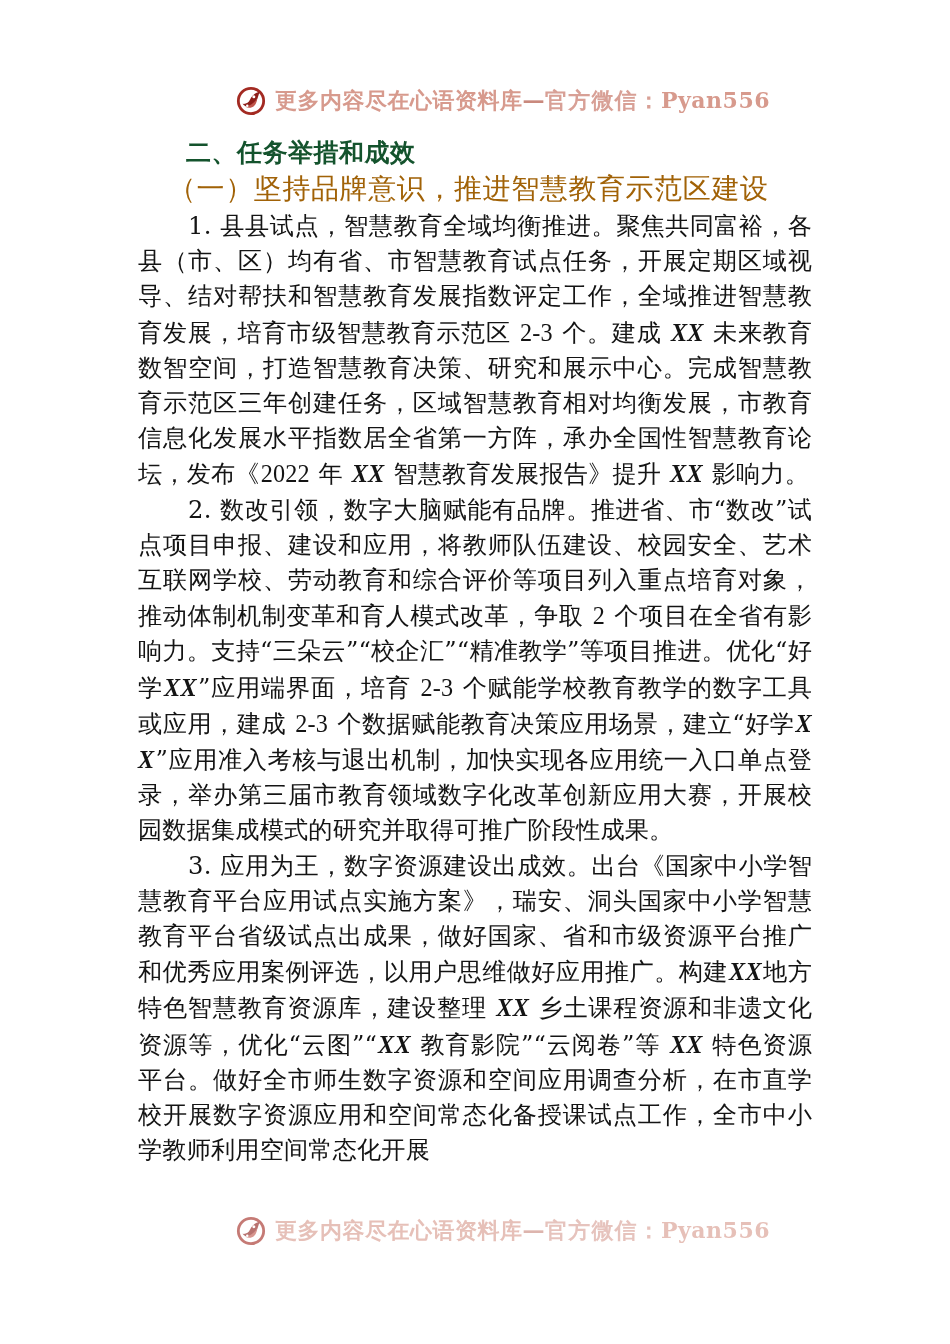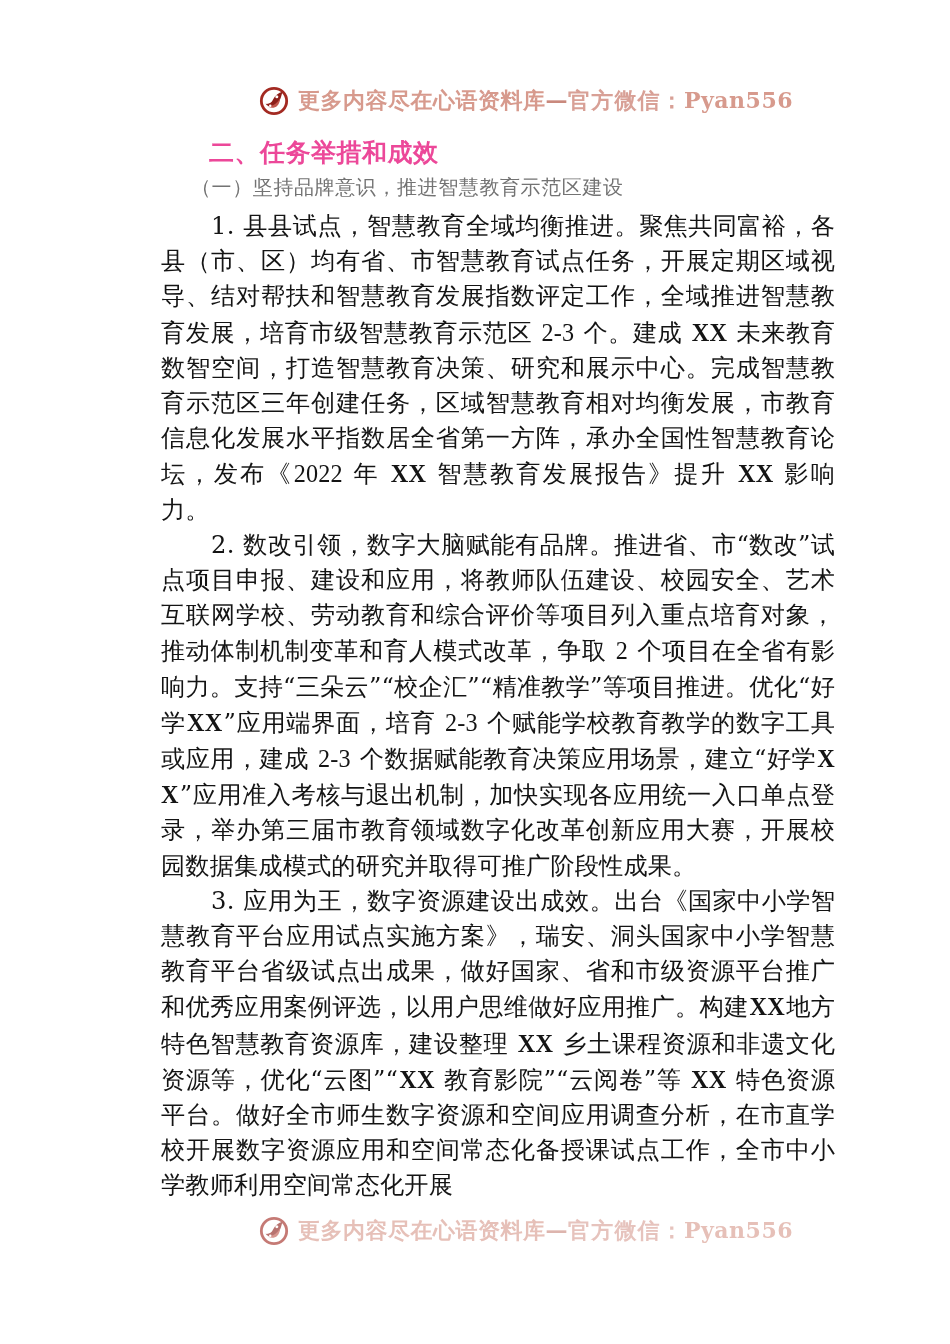--- a/index.html
+++ b/index.html
@@ -13,21 +13,20 @@
     position: relative;
     overflow: hidden;
     font-family: "DejaVu Serif", serif;
     -webkit-font-smoothing: antialiased;
   }
 
   .page {
     position: absolute;
     inset: 0;
     background: #ffffff;
-    margin-left: 23px;
   }
 
   
   .watermark {
     position: absolute;
     display: flex;
     align-items: center;
     gap: 9px;
     white-space: nowrap;
     user-select: none;
@@ -67,32 +66,32 @@
     position: absolute;
     left: 138px;
     top: 134px;
     width: 674px;
   }
 
   .h-section {
     font-family: "Liberation Sans", "DejaVu Sans", sans-serif;
     font-size: 25px;
     font-weight: 700;
-    color: #ec4899;
+    color: #14532d;
     letter-spacing: 0.5px;
     line-height: 36px;
     margin: 0 0 1px 0;
     text-indent: 48px;
   }
 
   .h-sub {
-    font-family: Liberation Mono, monospace;
-    font-size: 20px;
+    font-family: Liberation Serif, serif;
+    font-size: 28px;
     font-weight: 400;
-    color: #737373;
+    color: #a16207;
     line-height: 36px;
     letter-spacing: 0.6px;
     margin: 0 0 2px 0;
     text-indent: 30px;
   }
 
   p.para {
     font-family: "DejaVu Serif", serif;
     font-size: 24.2px;
     color: #141414;
@@ -108,20 +107,21 @@
   p.para .lead {
     font-weight: 400;
     letter-spacing: 0.4px;
   }
 
   .lat {
     font-family: "Liberation Serif", "DejaVu Serif", serif;
     font-weight: 700;
     letter-spacing: 0.3px;
     padding: 0 1px;
+    font-style: italic;
   }
   .num {
     font-family: "Liberation Serif", "DejaVu Serif", serif;
     font-weight: 400;
     padding: 0 1px;
   }
 </style>
 </head>
 <body>
 

